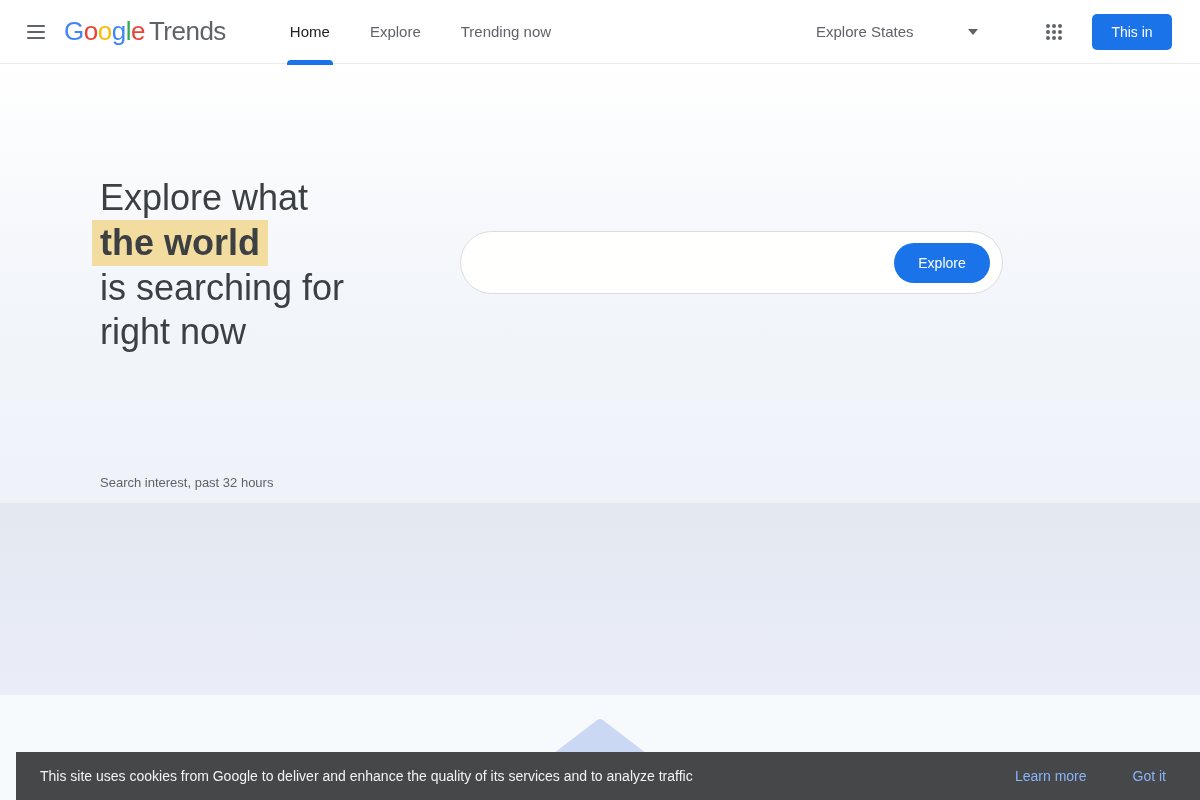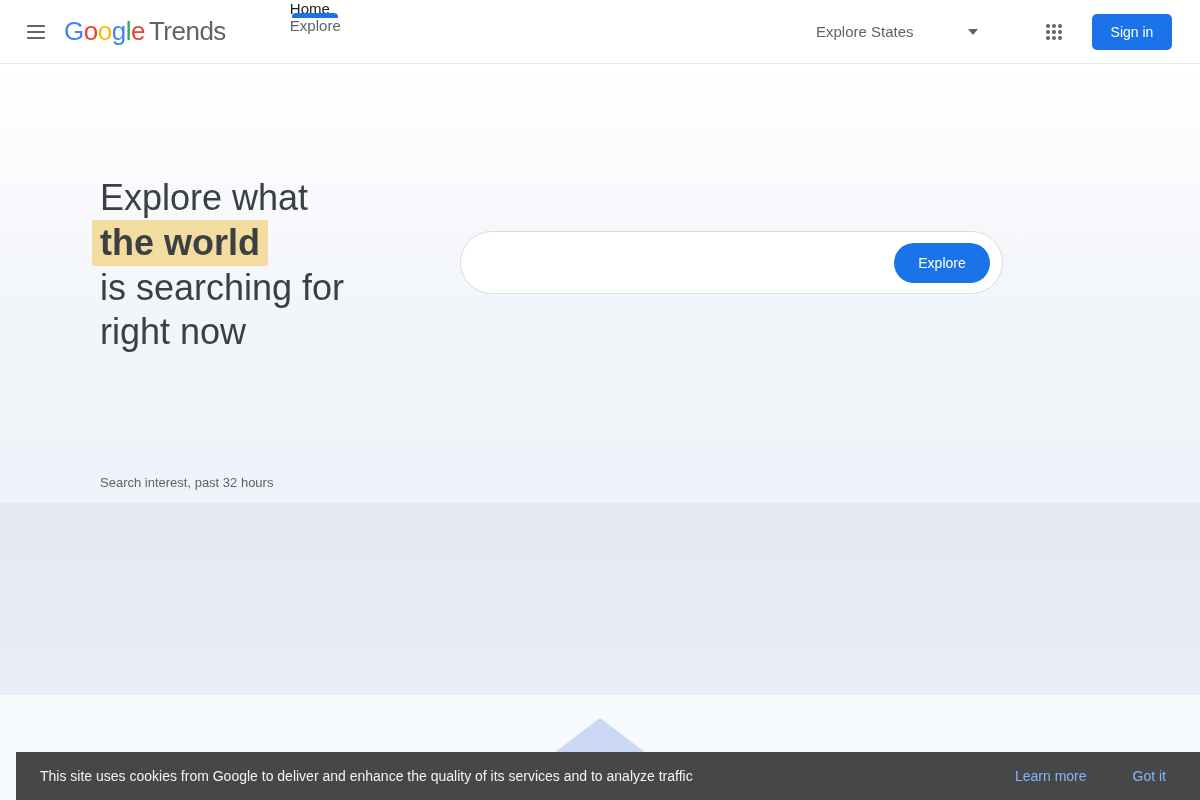--- a/index.html
+++ b/index.html
@@ -17,21 +17,21 @@
     display:flex; align-items:center; z-index:5;
   }
   .menu-btn {
     width:40px; height:40px; margin-left:16px; border:none; background:transparent;
     display:flex; flex-direction:column; justify-content:center; align-items:center;
     gap:4px; cursor:pointer; border-radius:50%;
   }
   .menu-btn span { display:block; width:18px; height:2px; background:#5f6368; border-radius:1px; }
   .logo { margin-left:8px; font-size:26px; letter-spacing:-0.5px; white-space:nowrap; cursor:pointer; }
   .logo .product { color:#5f6368; margin-left:4px; font-weight:400; }
-  .nav { display:flex; height:64px; margin-left:44px; align-items:stretch;flex-direction:column; }
+  .nav { display:flex; height:64px; margin-left:44px; align-items:stretch; }
   .tab {
     position:relative; display:flex; align-items:center; padding:0 20px;
     font-size:15px; color:#5f6368; cursor:pointer; background:transparent; border:none;
     font-family:inherit;
   }
   .tab.active { color:#202124; font-weight:500; }
   .tab .underline {
     display:none; position:absolute; left:50%; transform:translateX(-50%);
     bottom:-1px; width:46px; height:5px; background:#1a73e8;
     border-radius:4px 4px 0 0;
@@ -124,20 +124,24 @@
 
     <nav class="nav">
       <button class="tab active">
         <span>Home</span>
         <span class="underline"></span>
       </button>
       <button class="tab">
         <span>Explore</span>
 
       </button>
+      <button class="tab">
+        <span>Trending now</span>
+
+      </button>
     </nav>
 
     <div class="header-right">
       <div class="region-select">
         <span>Explore States</span>
         <span class="caret"></span>
       </div>
       <button class="apps-btn" aria-label="Google apps">
         <svg width="20" height="20" viewBox="0 0 20 20">
           <g fill="#5f6368">
@@ -146,21 +150,21 @@
               <circle cx="16" cy="4" r="2"></circle>
             <circle cx="4" cy="10" r="2"></circle>
               <circle cx="10" cy="10" r="2"></circle>
               <circle cx="16" cy="10" r="2"></circle>
             <circle cx="4" cy="16" r="2"></circle>
               <circle cx="10" cy="16" r="2"></circle>
               <circle cx="16" cy="16" r="2"></circle>
           </g>
         </svg>
       </button>
-      <button class="signin-btn">Sign in</button>
+      <button class="signin-btn">This in</button>
     </div>
   </div>
 
   <div class="hero">
     <h1 class="headline">
       <span>Explore what</span><br>
       <span class="hl">the world</span><br>
       <span>is searching for</span><br>
       <span>right now</span>
     </h1>

